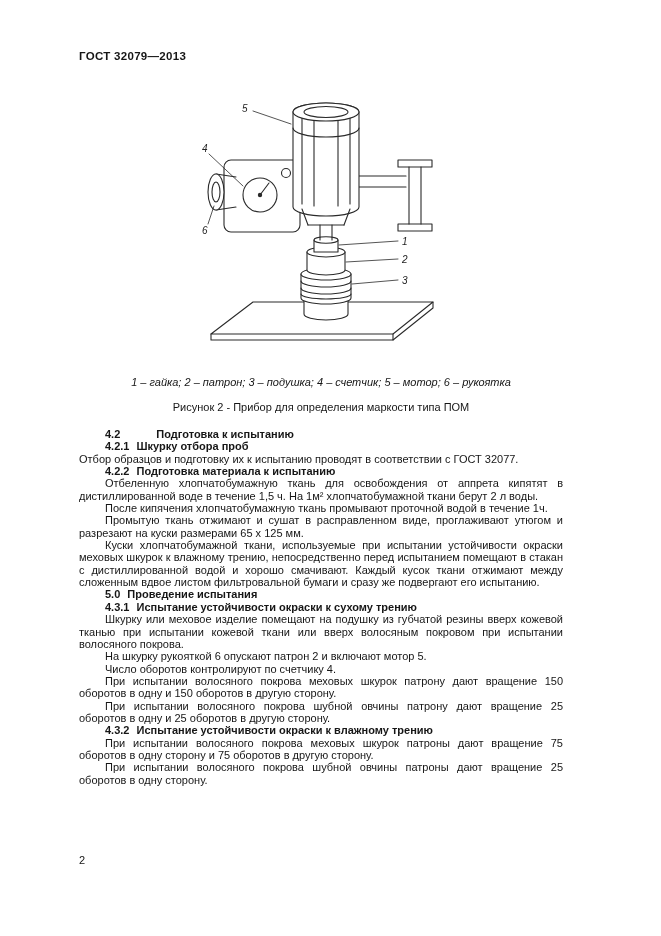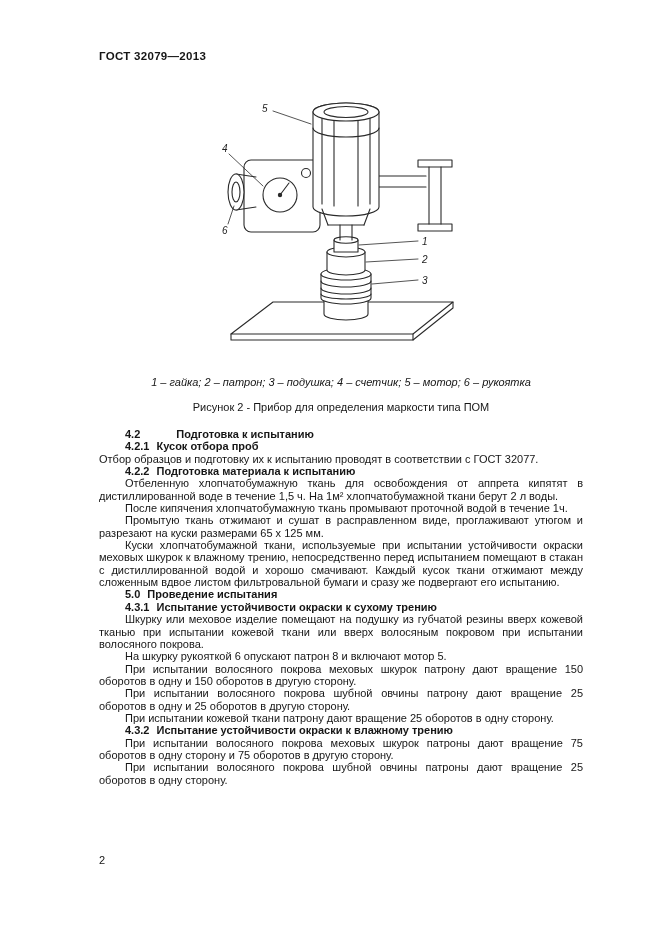--- a/index.html
+++ b/index.html
@@ -1,19 +1,19 @@
 <!DOCTYPE html>
 <html><head>
 <meta charset="utf-8">
 <style>
   * { box-sizing: border-box; }
   html, body { margin: 0; padding: 0; background: #ffffff; }
   .page {
     width: 642px; height: 936px; position: relative; background: #ffffff;
-    font-family: "Liberation Sans", sans-serif; color: #161616; overflow: hidden; margin-left: 20px;
+    font-family: "Liberation Sans", sans-serif; color: #161616; overflow: hidden;
   }
   .inner { padding: 50px 79px 0 79px; }
   .doc-header { font-size: 11.5px; font-weight: bold; letter-spacing: 0.3px; }
   .figure-area { margin-top: 32px; text-align: center; }
   .figure-area svg { display: inline-block; vertical-align: top; }
   .figure-legend { font-size: 11px; font-style: italic; text-align: center; margin: 14px 0 0 0; }
   .figure-caption { font-size: 11px; text-align: center; margin: 13px 0 0 0; }
   .bodytext { margin-top: 15px; font-size: 11px; line-height: 12.35px; text-align: justify; }
   .bodytext p { margin: 0; }
   .ind { text-indent: 26px; }
@@ -128,34 +128,34 @@
         <text class="callout" x="206" y="169">2</text>
         <text class="callout" x="206" y="190">3</text>
       </svg>
     </div>
 
     <p class="figure-legend">1 – гайка; 2 – патрон; 3 – подушка; 4 – счетчик; 5 – мотор; 6 – рукоятка</p>
     <p class="figure-caption">Рисунок 2 - Прибор для определения маркости типа ПОМ</p>
 
     <div class="bodytext">
       <p class="h"><span class="hn hn-wide">4.2</span><span>Подготовка к испытанию</span></p>
-      <p class="h"><span class="hn">4.2.1</span><span>Кусок отбора проб</span></p>
+      <p class="h"><span class="hn">4.2.1</span><span>Шкурку отбора проб</span></p>
       <p class="p">Отбор образцов и подготовку их к испытанию проводят в соответствии с ГОСТ 32077.</p>
       <p class="h"><span class="hn">4.2.2</span><span>Подготовка материала к испытанию</span></p>
       <p class="p ind">Отбеленную хлопчатобумажную ткань для освобождения от аппрета кипятят в дистиллированной воде в течение 1,5 ч. На 1м² хлопчатобумажной ткани берут 2 л воды.</p>
       <p class="p ind">После кипячения хлопчатобумажную ткань промывают проточной водой в течение 1ч.</p>
       <p class="p ind">Промытую ткань отжимают и сушат в расправленном виде, проглаживают утюгом и разрезают на куски размерами 65 х 125 мм.</p>
       <p class="p ind">Куски хлопчатобумажной ткани, используемые при испытании устойчивости окраски меховых шкурок к влажному трению, непосредственно перед испытанием помещают в стакан с дистиллированной водой и хорошо смачивают. Каждый кусок ткани отжимают между сложенным вдвое листом фильтровальной бумаги и сразу же подвергают его испытанию.</p>
       <p class="h"><span class="hn">5.0</span><span>Проведение испытания</span></p>
       <p class="h"><span class="hn">4.3.1</span><span>Испытание устойчивости окраски к сухому трению</span></p>
       <p class="p ind">Шкурку или меховое изделие помещают на подушку из губчатой резины вверх кожевой тканью при испытании кожевой ткани или вверх волосяным покровом при испытании волосяного покрова.</p>
-      <p class="p ind">На шкурку рукояткой 6 опускают патрон 8 и включают мотор 5.</p>
+      <p class="p ind">На шкурку рукояткой 6 опускают патрон 2 и включают мотор 5.</p>
+      <p class="p ind">Число оборотов контролируют по счетчику 4.</p>
       <p class="p ind">При испытании волосяного покрова меховых шкурок патрону дают вращение 150 оборотов в одну и 150 оборотов в другую сторону.</p>
       <p class="p ind">При испытании волосяного покрова шубной овчины патрону дают вращение 25 оборотов в одну и 25 оборотов в другую сторону.</p>
-      <p class="p ind">При испытании кожевой ткани патрону дают вращение 25 оборотов в одну сторону.</p>
       <p class="h"><span class="hn">4.3.2</span><span>Испытание устойчивости окраски к влажному трению</span></p>
       <p class="p ind">При испытании волосяного покрова меховых шкурок патроны дают вращение 75 оборотов в одну сторону и 75 оборотов в другую сторону.</p>
       <p class="p ind">При испытании волосяного покрова шубной овчины патроны дают вращение 25 оборотов в одну сторону.</p>
     </div>
 
   </div>
 
   <div class="page-number">2</div>
 </div>
 

